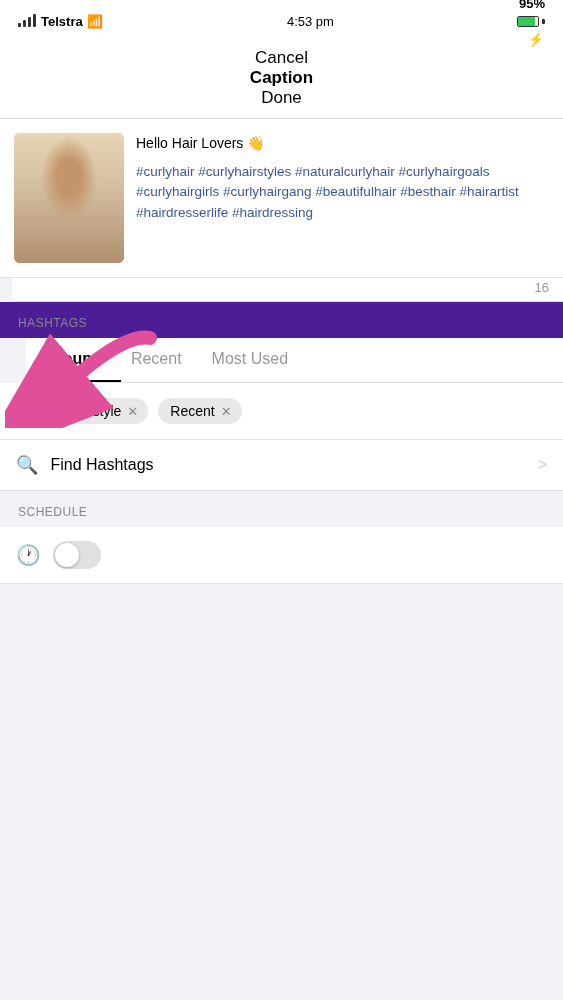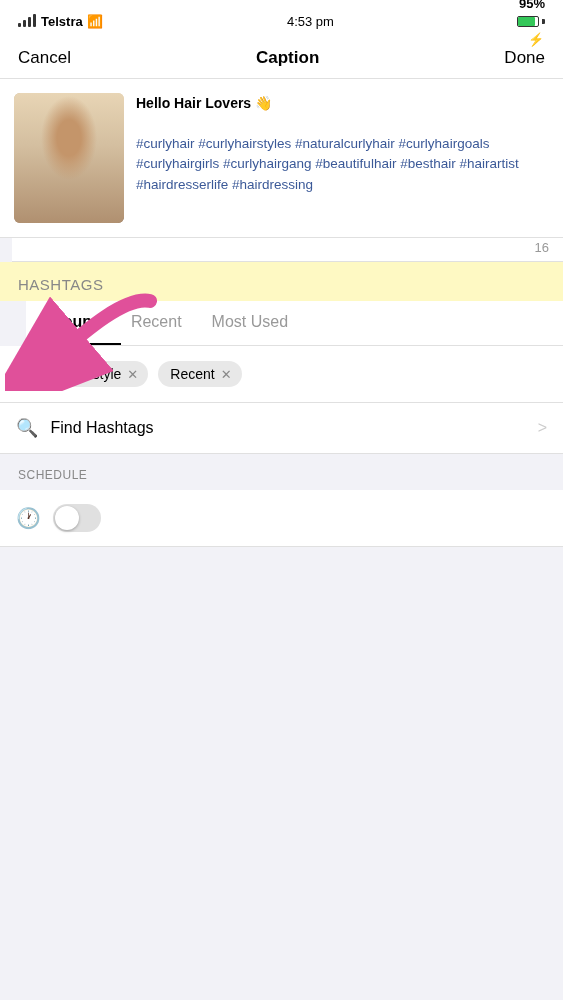--- a/index.html
+++ b/index.html
@@ -85,20 +85,21 @@
     }
 
     
     .nav-bar {
       display: flex;
       justify-content: space-between;
       align-items: center;
       padding: 8px 18px 10px 18px;
       background: #fff;
       border-bottom: 1px solid #e0e0e0;
+      flex-direction: column;
     }
     .nav-cancel {
       font-size: 17px;
       color: #000;
       cursor: pointer;
     }
     .nav-title {
       font-size: 17px;
       font-weight: 700;
       text-align: center;
@@ -135,46 +136,46 @@
         linear-gradient(180deg, #e8d5b5 0%, #d4bfa0 40%, #b09070 100%);
       position: relative;
     }
     .caption-text {
       flex: 1;
       font-size: 14px;
       line-height: 1.5;
       color: #000;
     }
     .caption-text .greeting {
-      font-weight: 700;
-      margin-bottom: 20px;
+      font-weight: 400;
+      margin-bottom: 8px;
     }
     .caption-text .hashtags {
       color: #3b5998;
       word-break: break-word;
       font-size: 13.5px;
     }
     .char-count {
       text-align: right;
       color: #999;
       font-size: 13px;
       background: #fff;
       padding: 2px 14px 6px 0;
       border-bottom: 1px solid #e0e0e0;
       margin-left: 12px;
     }
 
     
     .section-label {
-      font-size: 15px;
+      font-size: 12px;
       font-weight: 500;
       color: #888;
       letter-spacing: 0.5px;
       padding: 14px 18px 8px 18px;
-      background: #fef9c3;
+      background: #4c1d95;
       text-transform: uppercase;
     }
 
     
     .tab-row {
       display: flex;
       background: #fff;
       padding: 0 18px;
       border-bottom: 1px solid #e0e0e0;
       margin-left: 26px;

